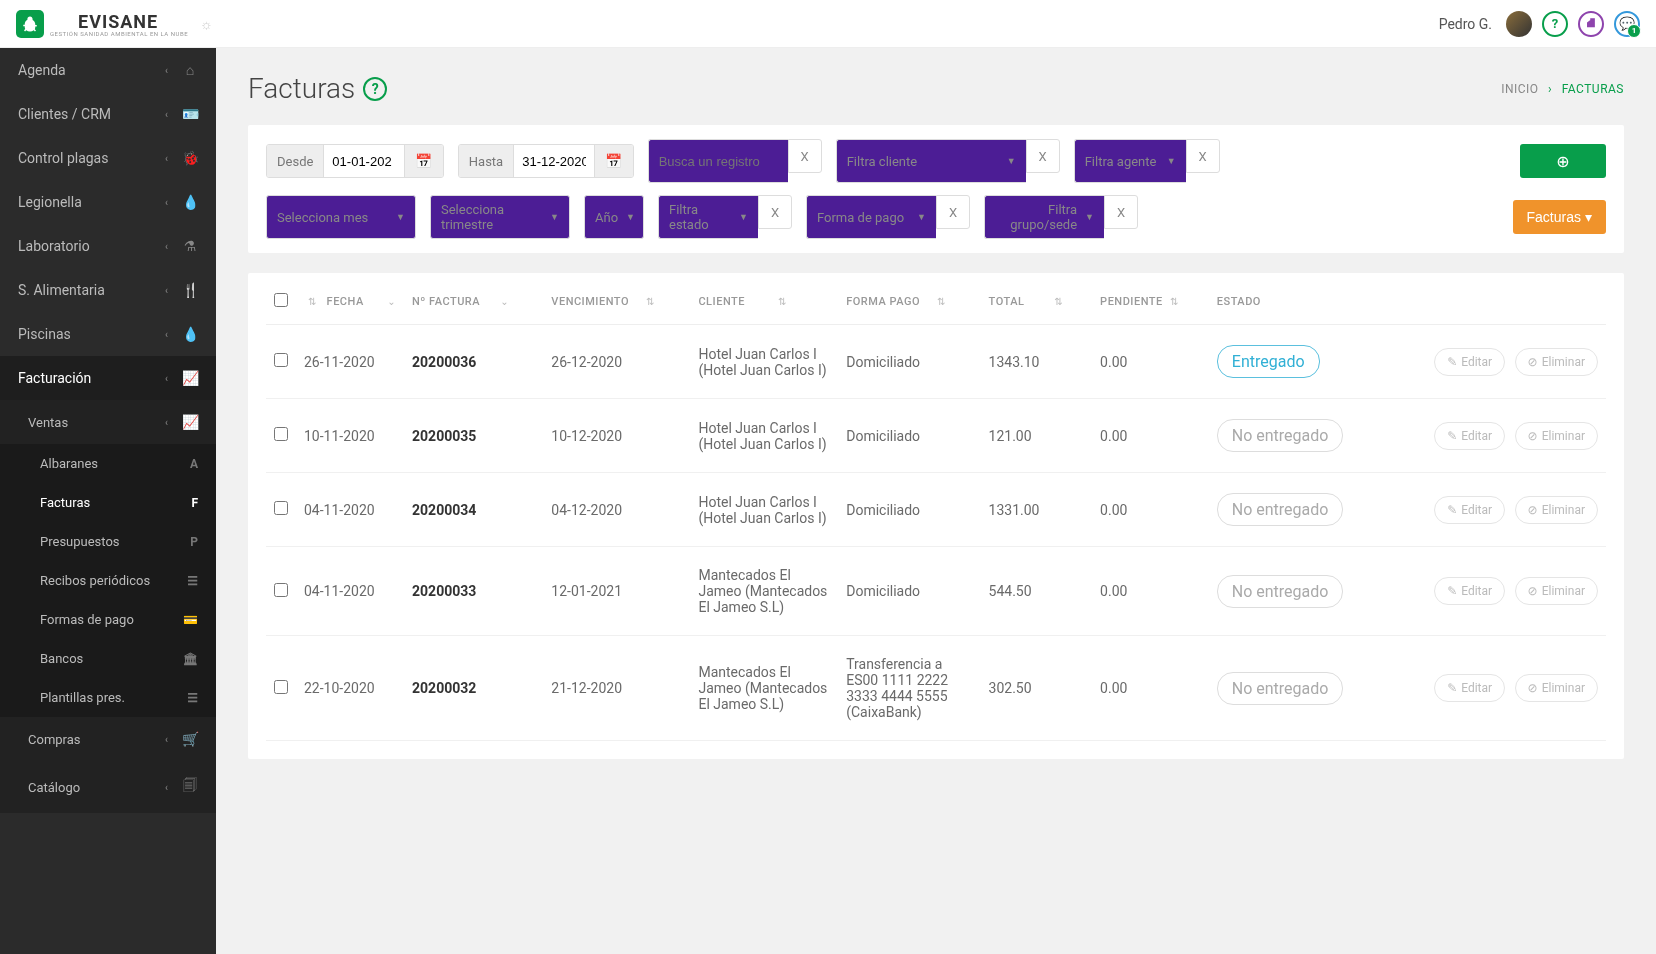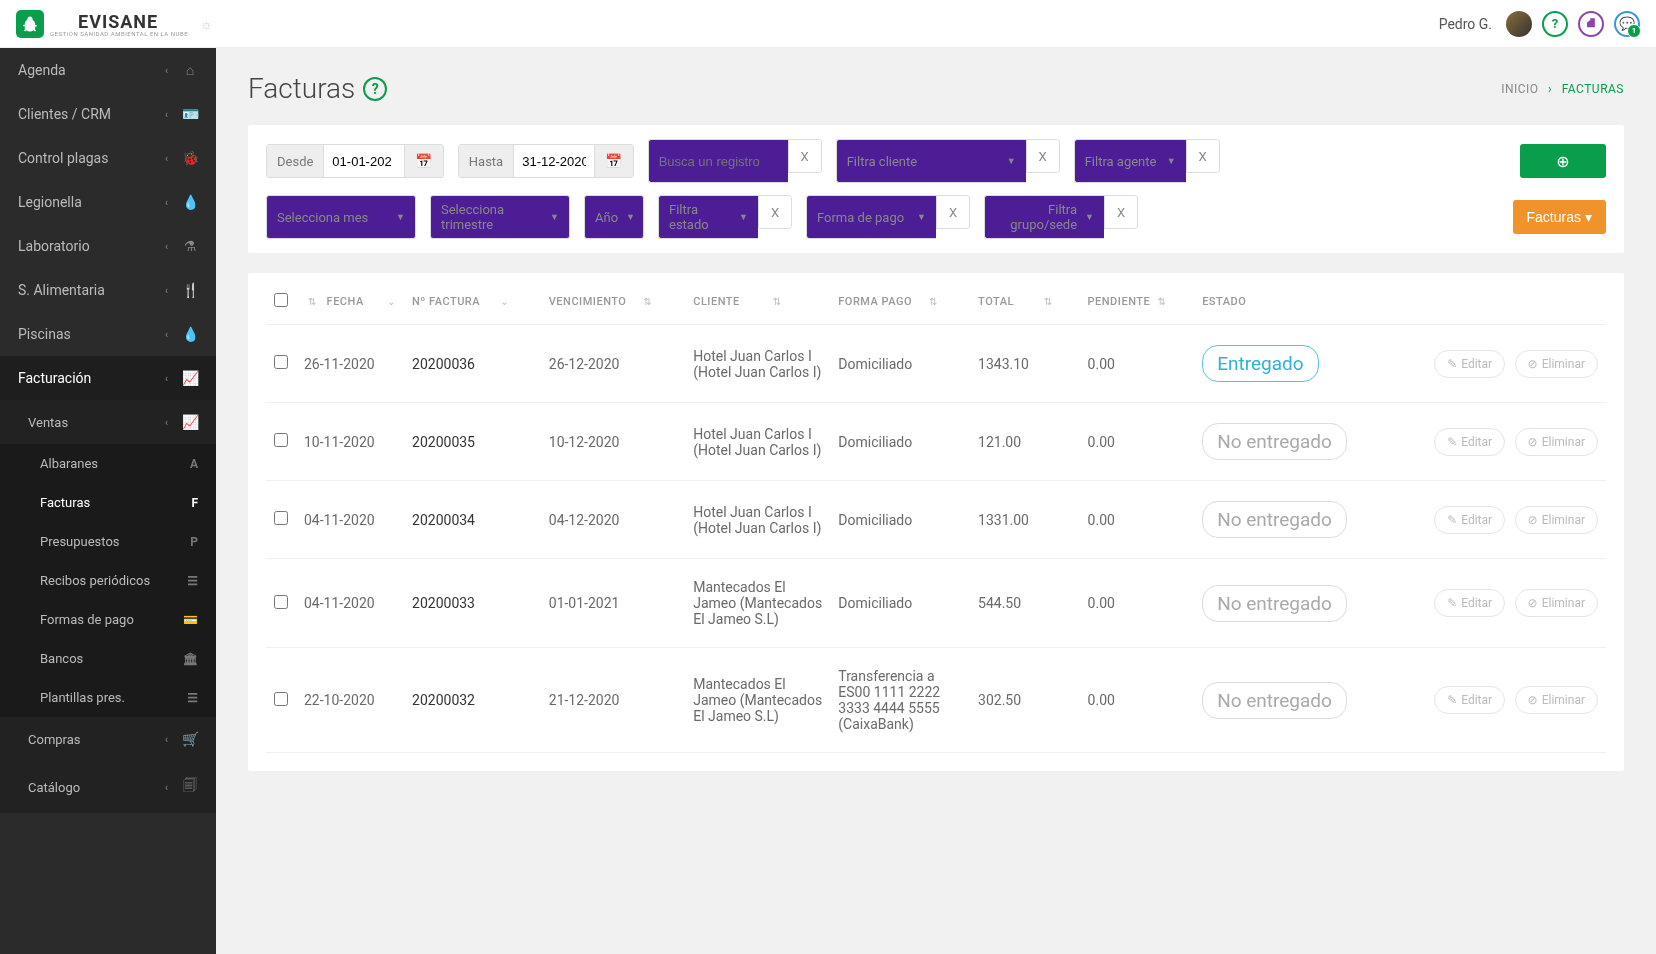--- a/index.html
+++ b/index.html
@@ -72,22 +72,22 @@
 .btn-green { height:34px; background:#089e4b; color:#fff; border:none; border-radius:3px; width:86px; display:flex; align-items:center; justify-content:center; font-size:16px; cursor:pointer;}
 .btn-orange { height:34px; background:#f0932b; color:#fff; border:none; border-radius:3px; padding:0 14px; display:flex; align-items:center; gap:4px; font-size:14px; cursor:pointer;}
 .spacer { flex:1;}
 
 
 .table-panel { background: #fff; padding: 6px 18px 18px; border-radius: 2px;}
 table { width: 100%; border-collapse: collapse; }
 thead th { font-size: 11px; font-weight: 500; color: #999; text-transform: uppercase; letter-spacing: 0.5px; padding: 14px 8px; text-align:left; border-bottom: 1px solid #eee; vertical-align:middle;}
 th .sort-ic { font-size:10px; color:#bbb; margin-left:4px;}
 tbody td { padding: 20px 8px; font-size: 14px; color: #6a6a6a; border-bottom: 1px solid #f0f0f0; vertical-align: middle;}
-tbody td.bold { color: #333; font-weight: 400;}
-.status-pill { display:inline-block; padding: 6px 14px; border-radius: 16px; font-size:19px;}
+tbody td.bold { color: #333; font-weight: 700;}
+.status-pill { display:inline-block; padding: 6px 14px; border-radius: 16px; font-size:16px;}
 .status-delivered { border: 1px solid #5bc0de; color: #31b0d5;}
 .status-notdelivered { border: 1px solid #ddd; color: #aaa;}
 .action-btn { display:inline-flex; align-items:center; gap:4px; padding: 6px 12px; border-radius:16px; border:1px solid #e5e5e5; color:#bbb; font-size:12px; cursor:pointer; background:#fff;}
 .action-btn + .action-btn { margin-left: 6px;}
 input[type="checkbox"]{ width:14px; height:14px; }
 .chk-col{ width:30px;}
 </style>
 </head>
 <body>
 
@@ -364,21 +364,21 @@
     </td>
     <td style="white-space:nowrap; text-align:right">
       <span class="action-btn"><span>✎</span> Editar</span>
       <span class="action-btn"><span>⊘</span> Eliminar</span>
     </td>
   </tr>
             <tr>
     <td class="chk-col"><input type="checkbox" style=""></td>
     <td style="width:80px">04-11-2020</td>
     <td class="bold">20200033</td>
-    <td>01-01-2021</td>
+    <td>12-01-2021</td>
     <td style="max-width:120px">Mantecados El Jameo (Mantecados El Jameo S.L)</td>
     <td style="max-width:110px">Domiciliado</td>
     <td>544.50</td>
     <td>0.00</td>
     <td>
       <span class="status-pill status-notdelivered">No entregado</span>
     </td>
     <td style="white-space:nowrap; text-align:right">
       <span class="action-btn"><span>✎</span> Editar</span>
       <span class="action-btn"><span>⊘</span> Eliminar</span>

